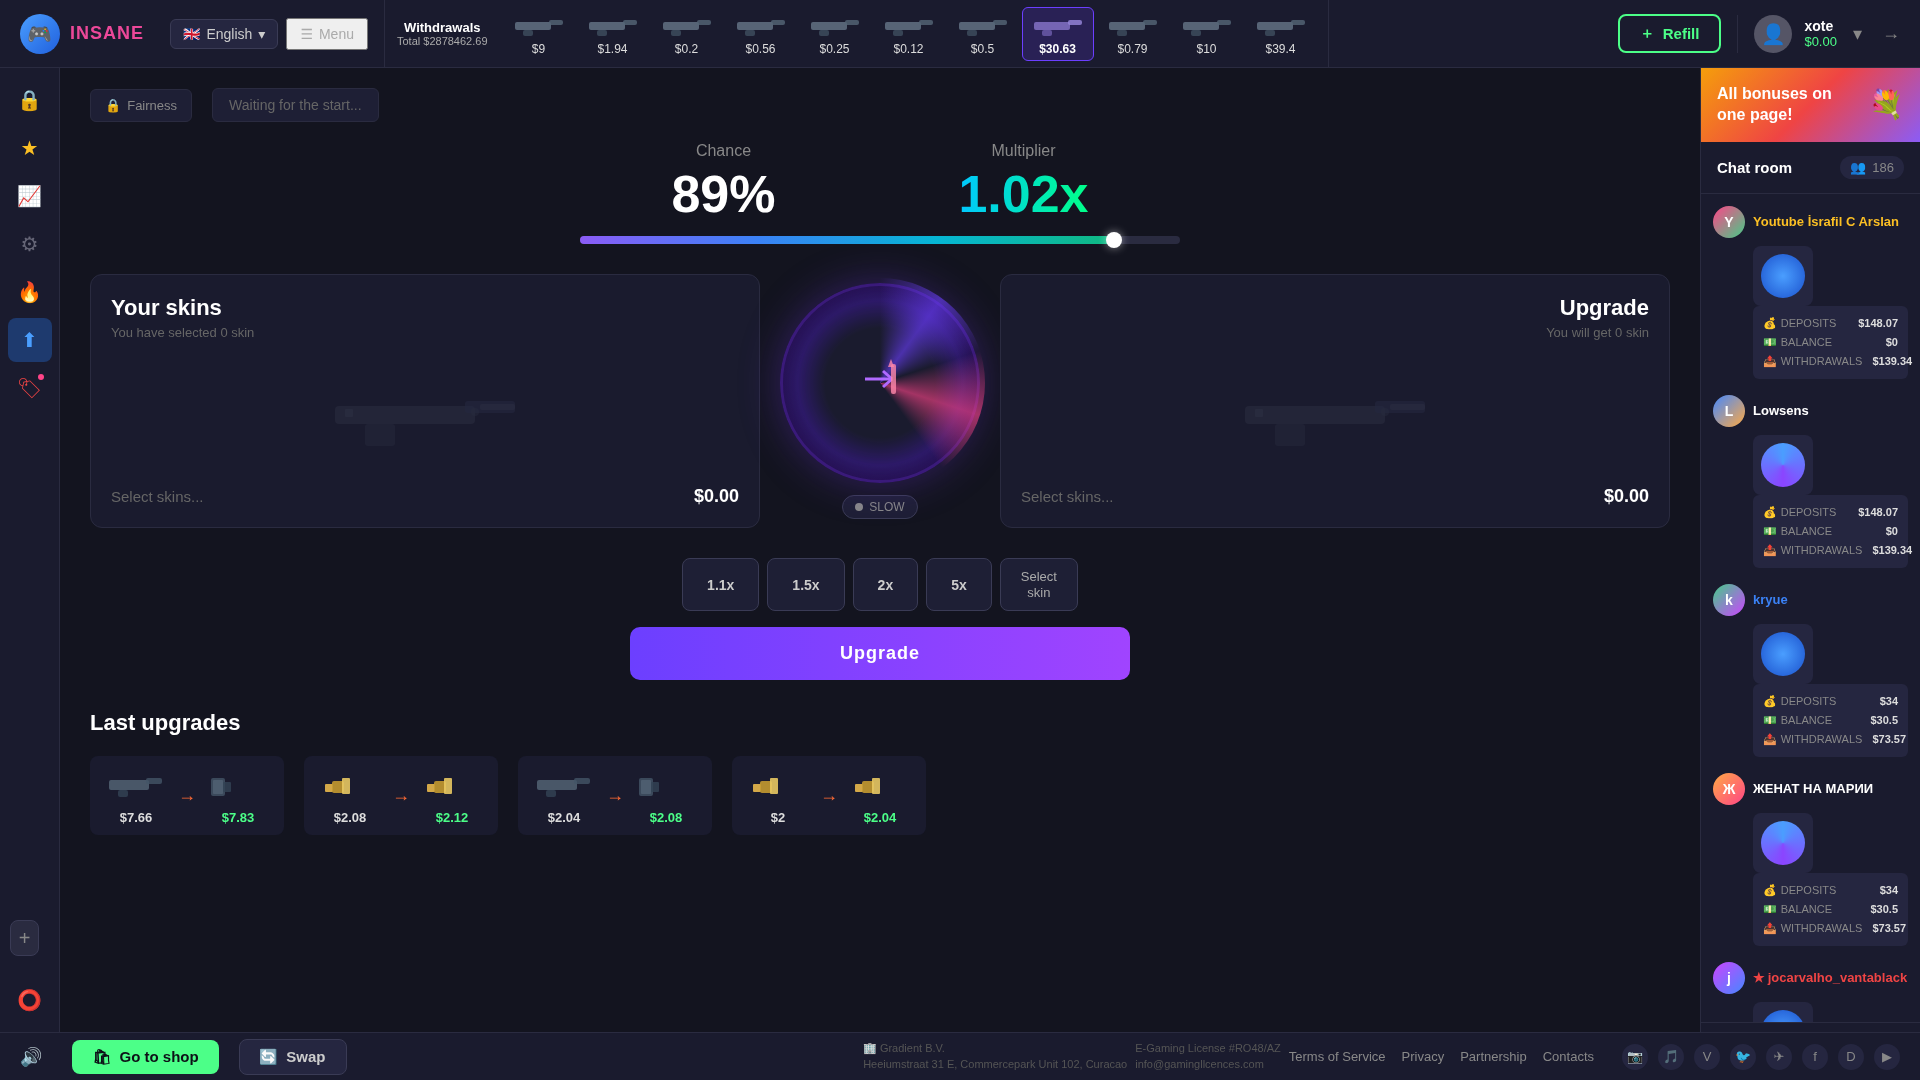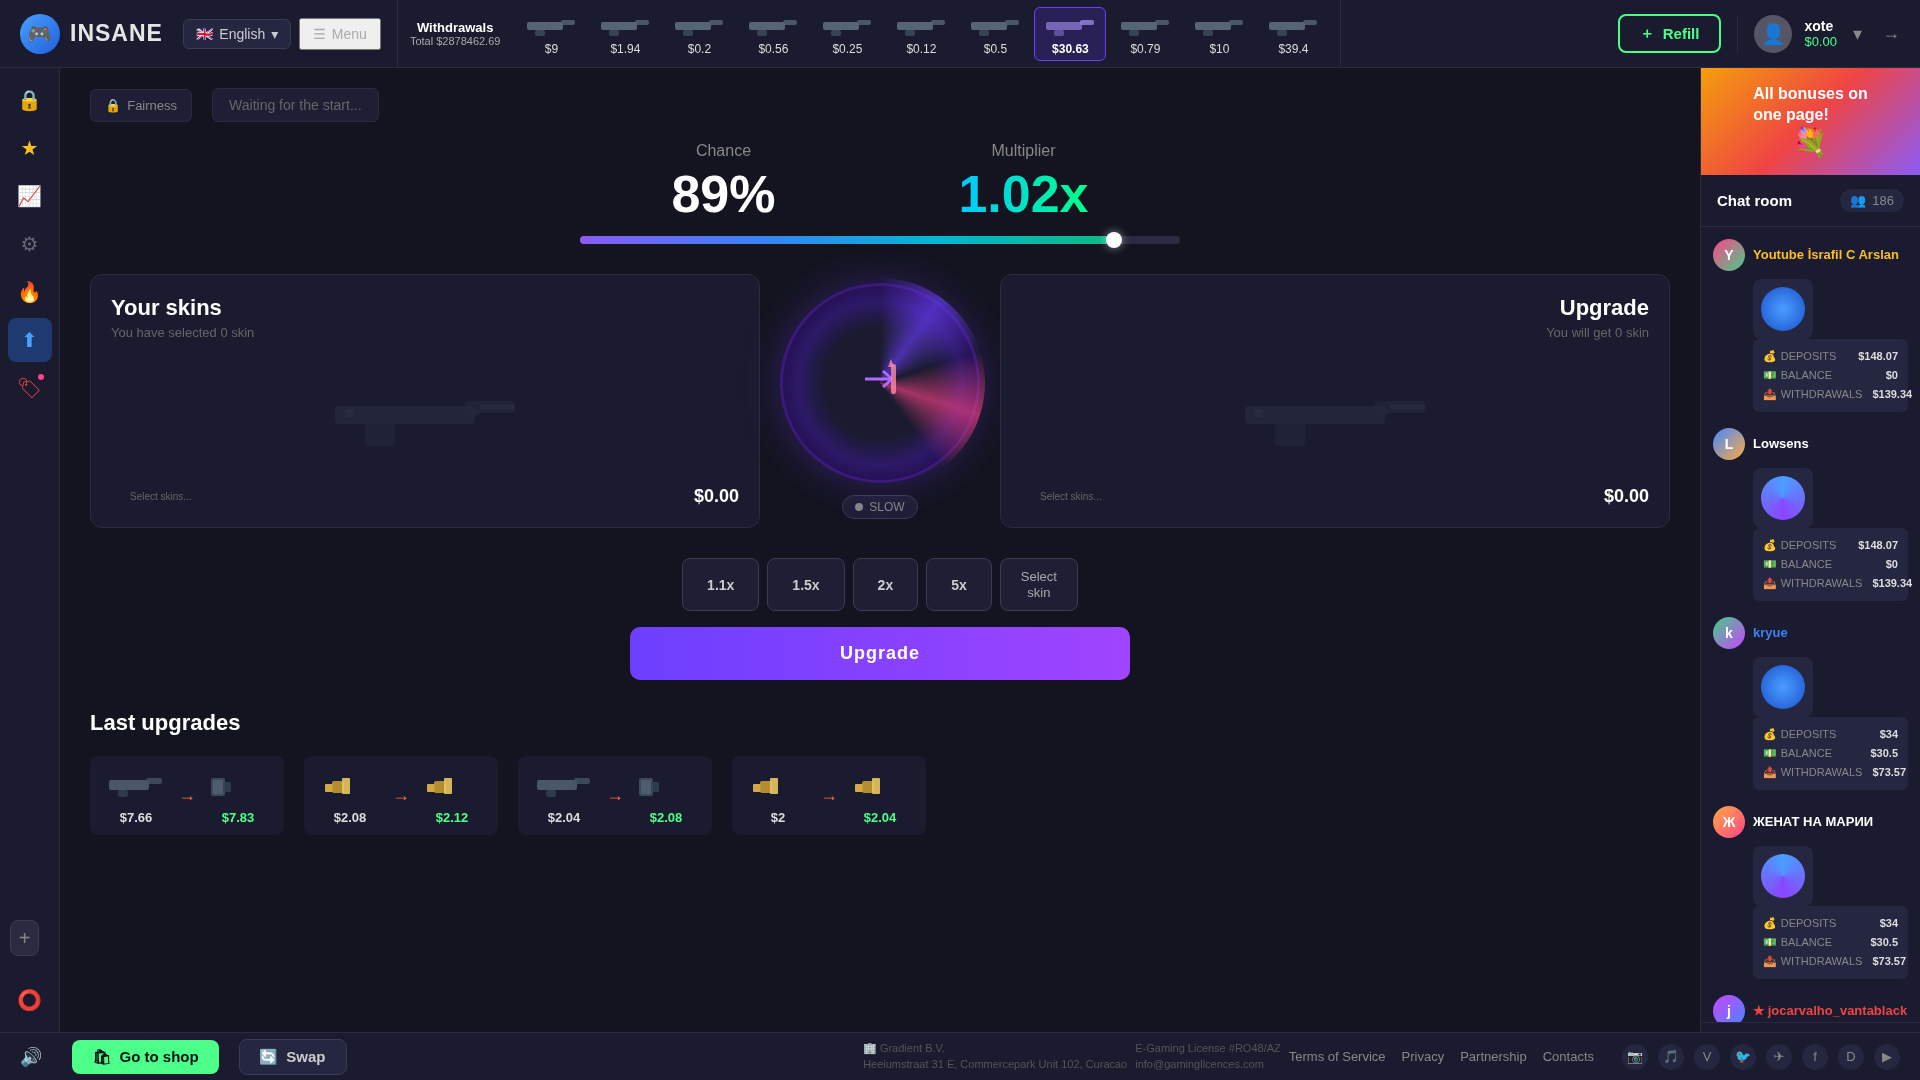--- a/index.html
+++ b/index.html
@@ -32,23 +32,23 @@
       min-width: 170px;
     }
     .logo-icon {
       width: 40px; height: 40px;
       background: linear-gradient(135deg, #4a9eff, #2060dd);
       border-radius: 50%;
       display: flex; align-items: center; justify-content: center;
       font-size: 20px;
     }
     .logo-text {
-      font-size: 23px;
+      font-size: 18px;
       font-weight: 700;
-      color: #e5e5e5;
+      color: #ec4899;
       letter-spacing: 1px;
     }
     .lang-btn {
       display: flex; align-items: center; gap: 6px;
       background: #252640;
       border: 1px solid #3a3b55;
       border-radius: 6px;
       padding: 6px 12px;
       color: #ccc;
       font-size: 14px;
@@ -276,21 +276,21 @@
       justify-content: center;
       height: 120px;
       opacity: 0.4;
     }
     .panel-bottom {
       display: flex;
       justify-content: space-between;
       align-items: center;
       margin-top: 10px;
     }
-    .select-label { font-size: 10px; color: #666; margin-left: 19px; }
+    .select-label { font-size: 15px; color: #666; }
     .select-price { font-size: 18px; font-weight: 700; }
 
     
     .center-circle-wrap {
       display: flex;
       flex-direction: column;
       align-items: center;
       gap: 12px;
     }
     .upgrade-circle {
@@ -454,21 +454,20 @@
     
     .bonus-banner {
       margin: 0 0 0 0;
       background: linear-gradient(135deg, #f59e0b, #ef4444, #8b5cf6);
       border-radius: 0;
       padding: 16px;
       display: flex;
       align-items: center;
       justify-content: space-between;
       cursor: pointer;
-      flex-direction: column;
     }
     .bonus-text { font-size: 16px; font-weight: 700; color: #fff; line-height: 1.3; }
 
     .chat-messages {
       flex: 1;
       overflow-y: auto;
       padding: 12px;
     }
     .chat-user-block {
       margin-bottom: 16px;

